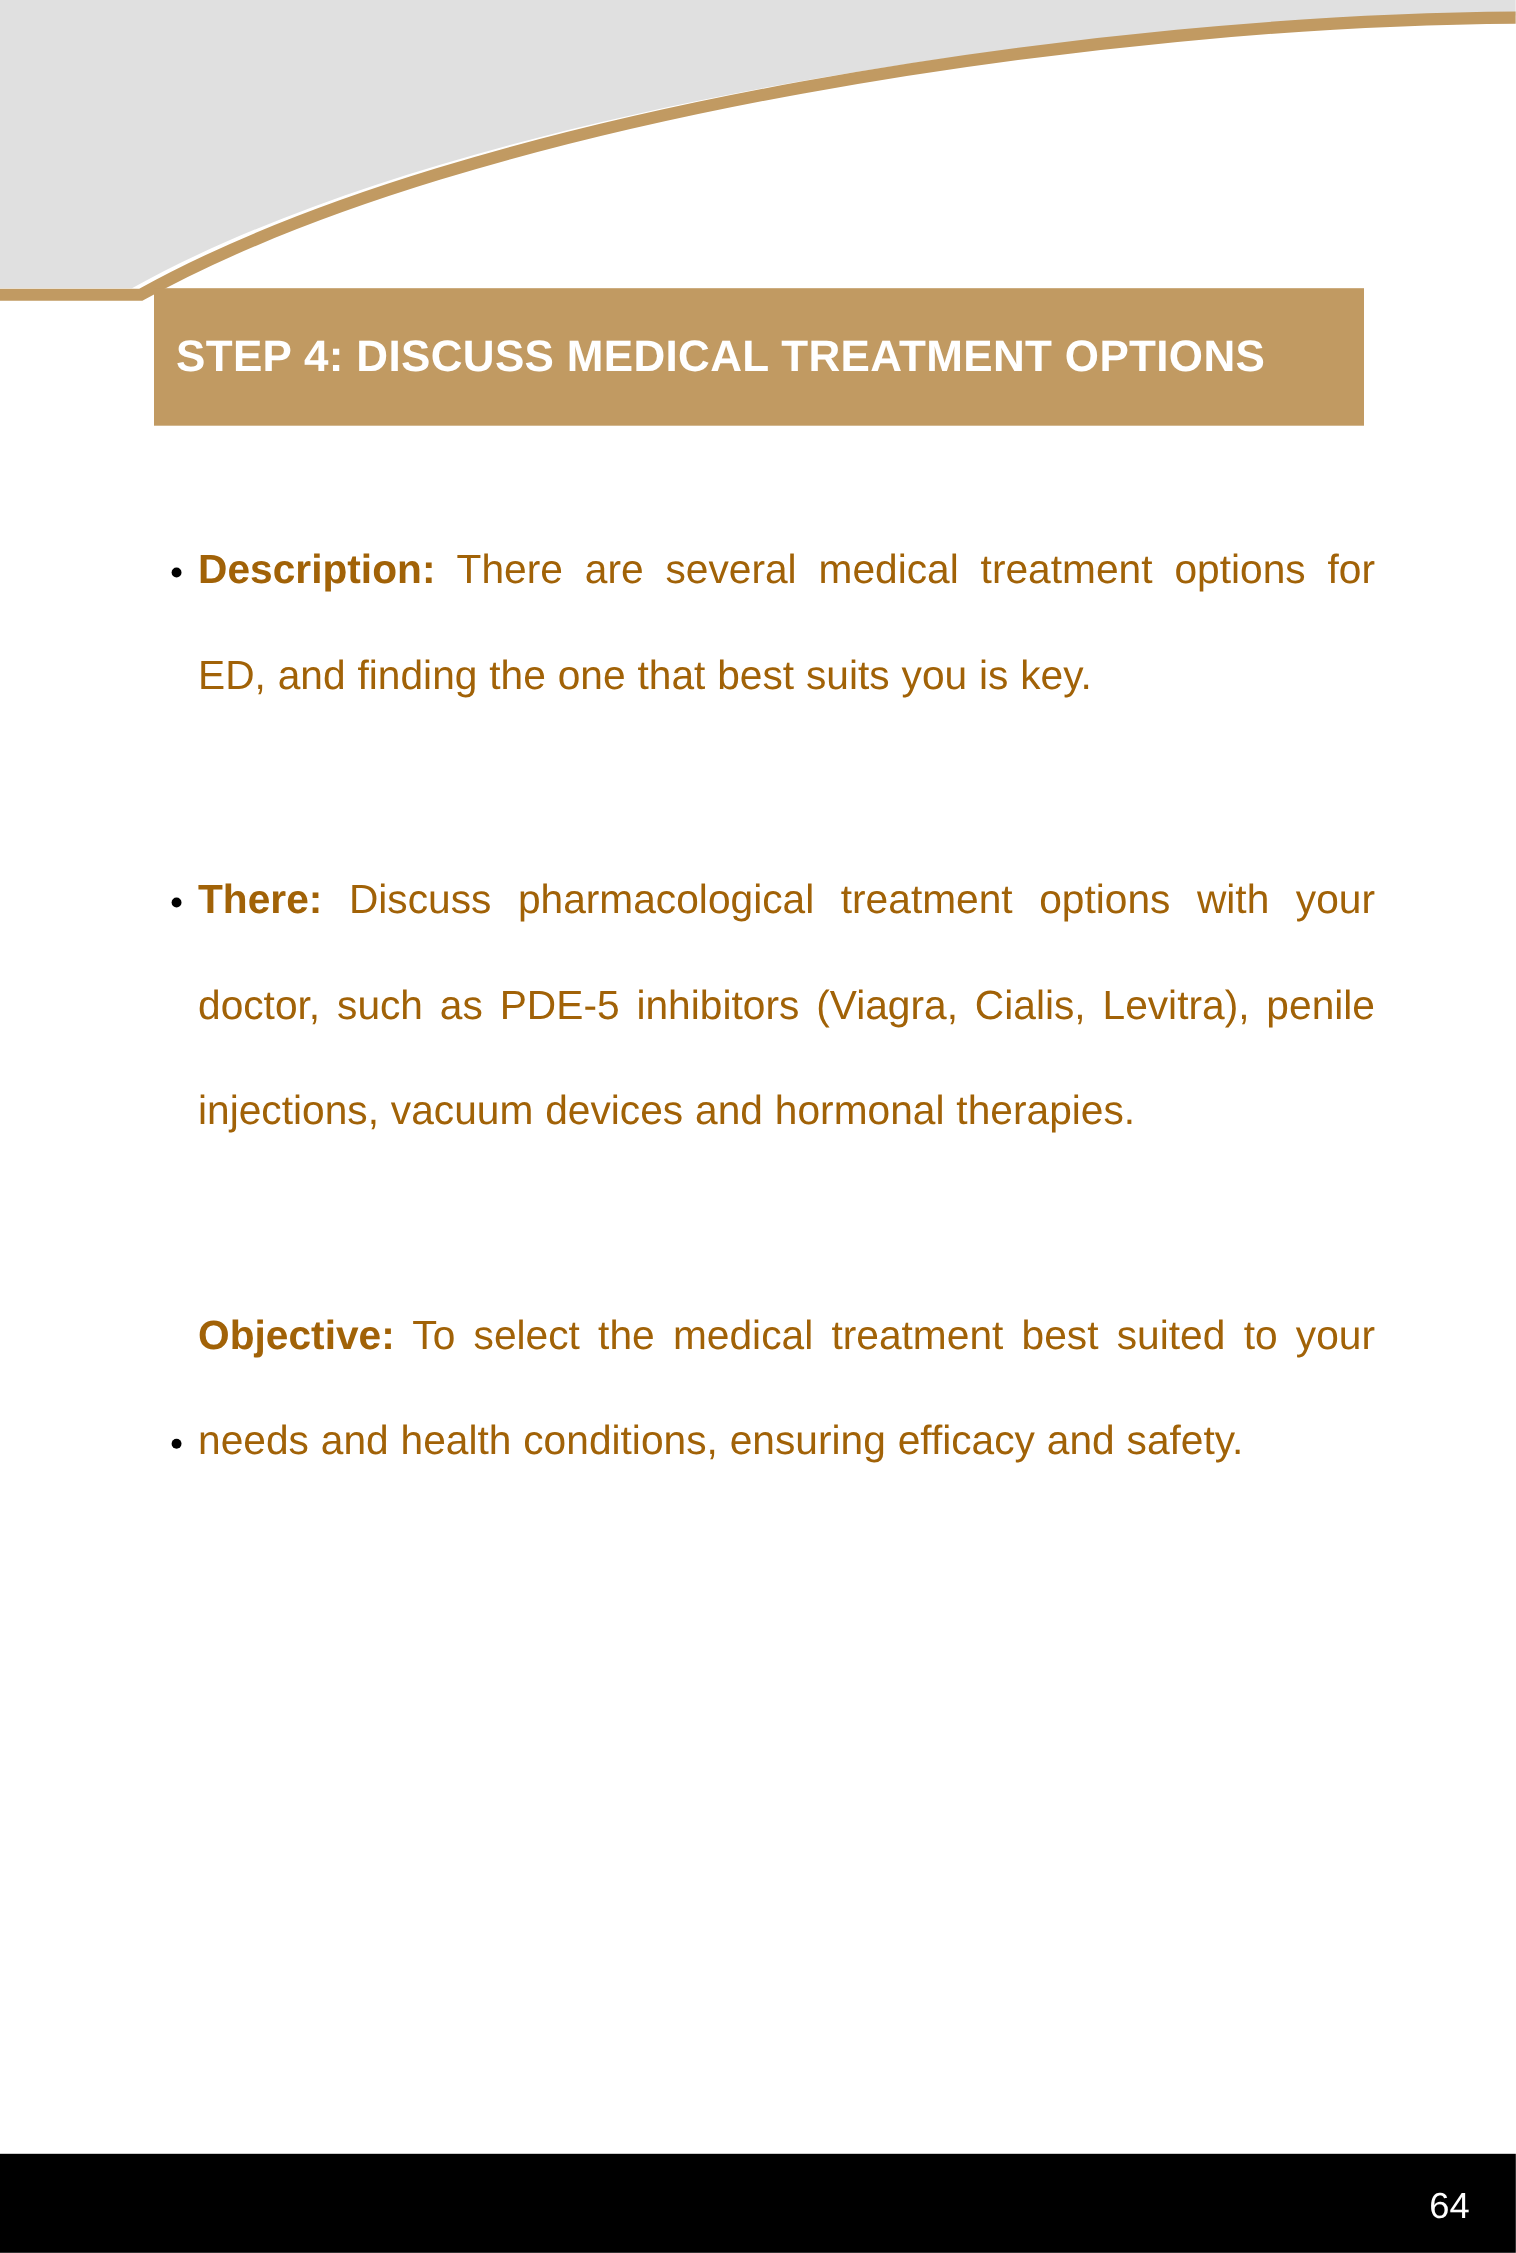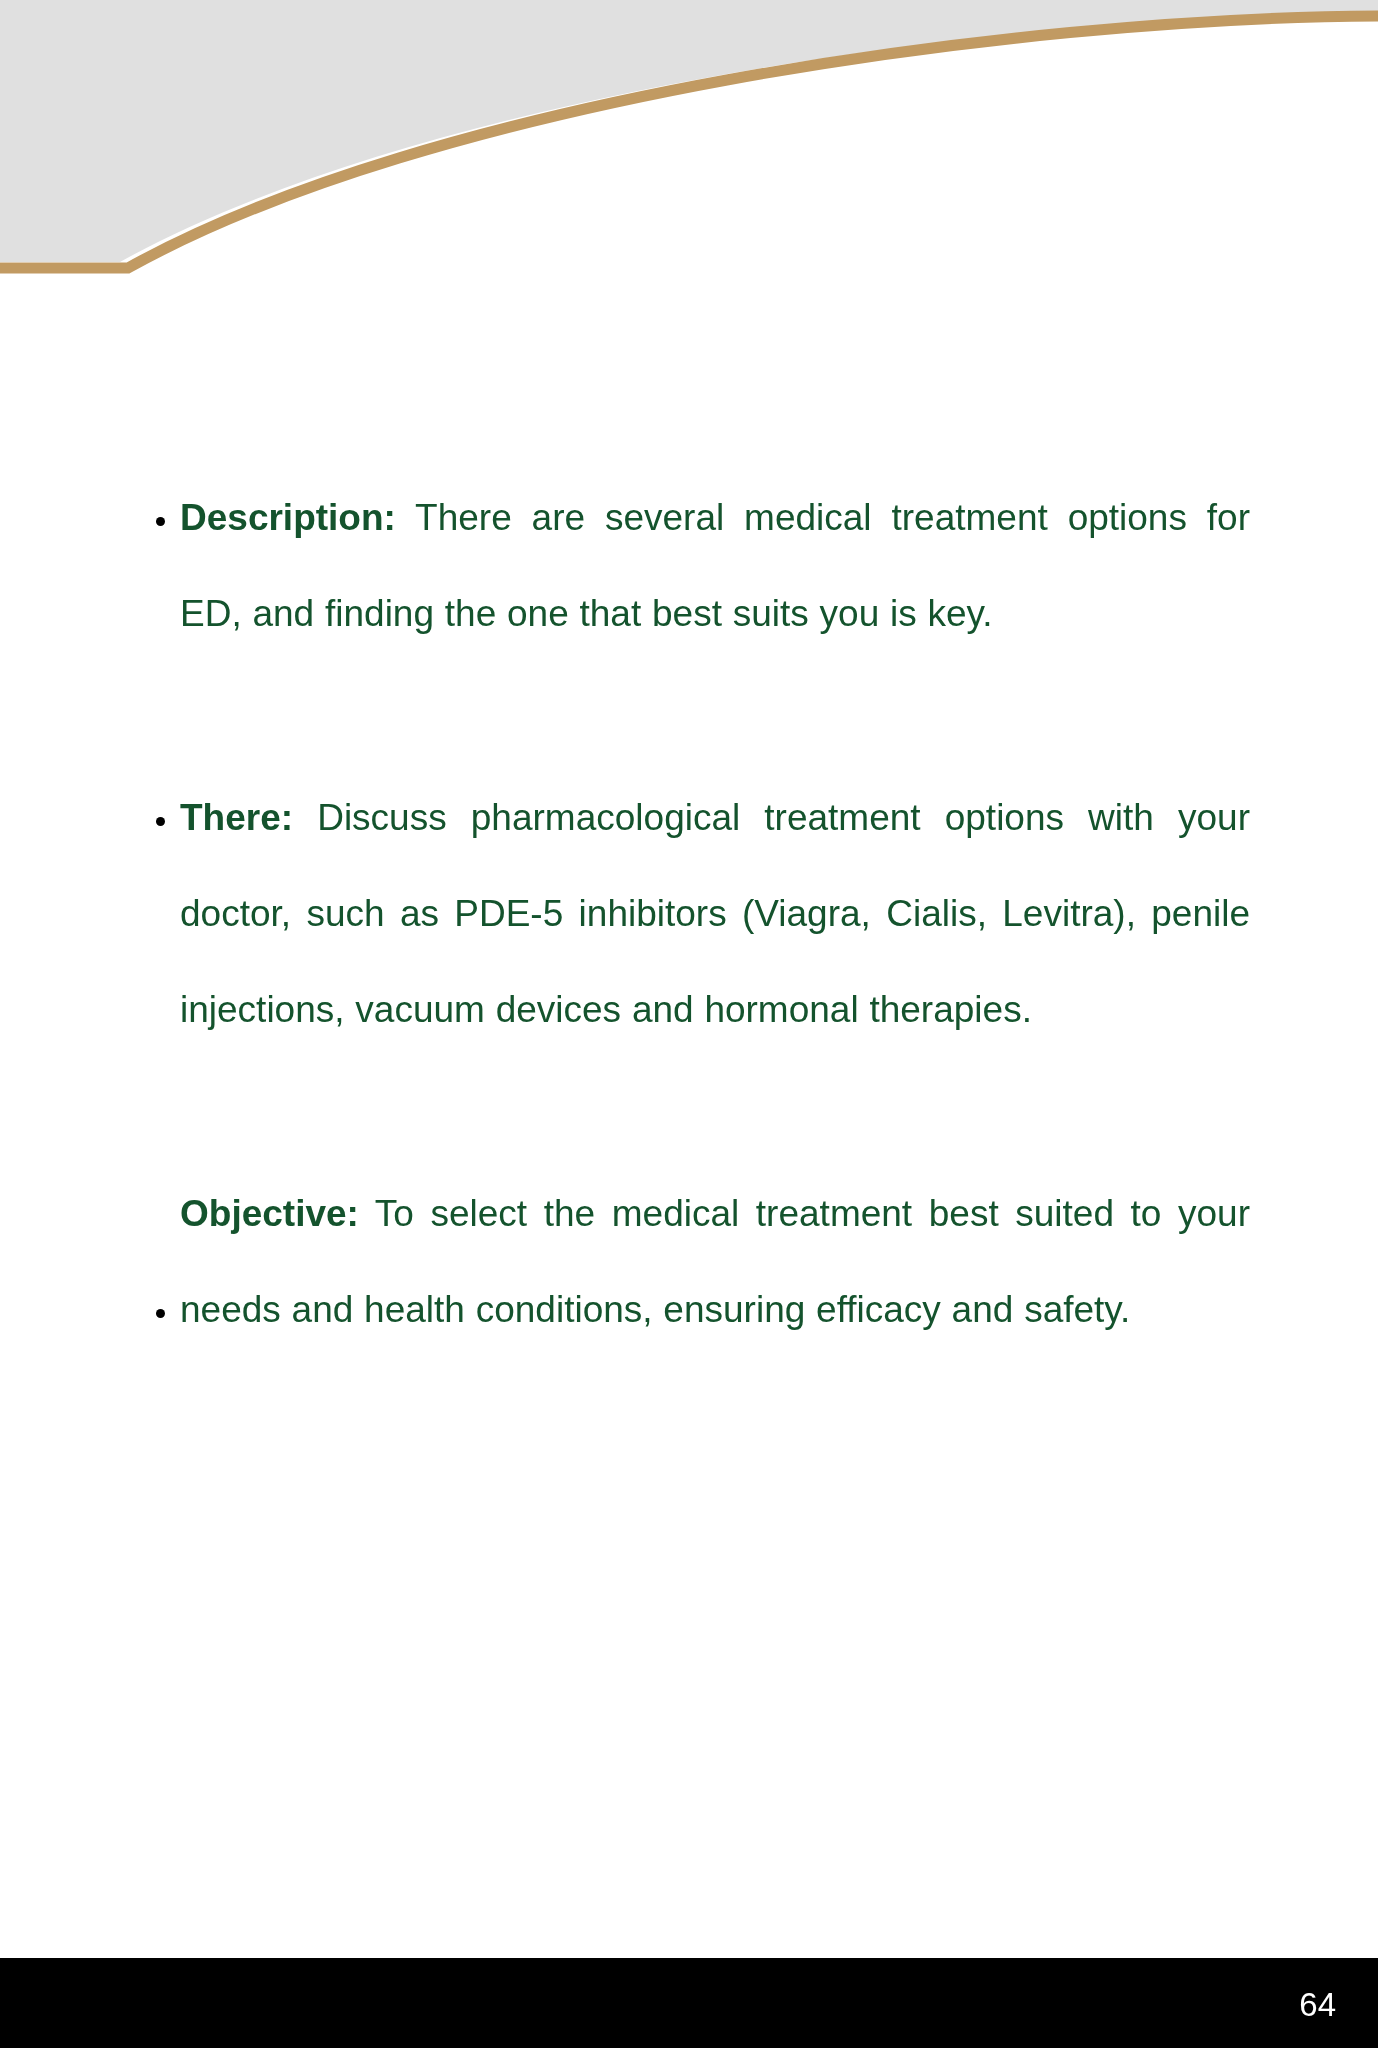--- a/index.html
+++ b/index.html
@@ -82,21 +82,21 @@
     width: 9px;
     height: 9px;
     border-radius: 50%;
     background: #000;
     vertical-align: middle;
   }
   .bullet-text {
     flex: 1 1 auto;
     font-size: 37px;
     line-height: 96px;
-    color: #14532d;
+    color: #a16207;
     text-align: justify;
     text-justify: inter-word;
     word-spacing: 0.5px;
   }
   .bullet-text b {
     font-weight: bold;
   }
 
   
   .footer-bar {
@@ -121,20 +121,23 @@
 
 <div class="page">
 
   <div class="swoosh-wrap">
     <svg width="1378" height="300" viewBox="0 0 1378 300" xmlns="http://www.w3.org/2000/svg">
       <path d="M0,0 L1378,0 L1378,14 C1000,14 420,95 120,262 L0,262 Z" fill="#e0e0e0"></path>
       <path d="M1378,16 C1010,18 430,100 128,268 L0,268" fill="none" stroke="#c19a62" stroke-width="11"></path>
     </svg>
   </div>
 
+  <div class="title-bar">
+    <span class="title-text">STEP 4: DISCUSS MEDICAL TREATMENT OPTIONS</span>
+  </div>
 
   <div class="content">
 
     <div class="bullet-item">
       <span class="bullet-dot"><i></i></span>
       <div class="bullet-text">
         <b>Description:</b><span> There are several medical treatment options for ED, and finding the one that best suits you is key.</span>
       </div>
     </div>
 

